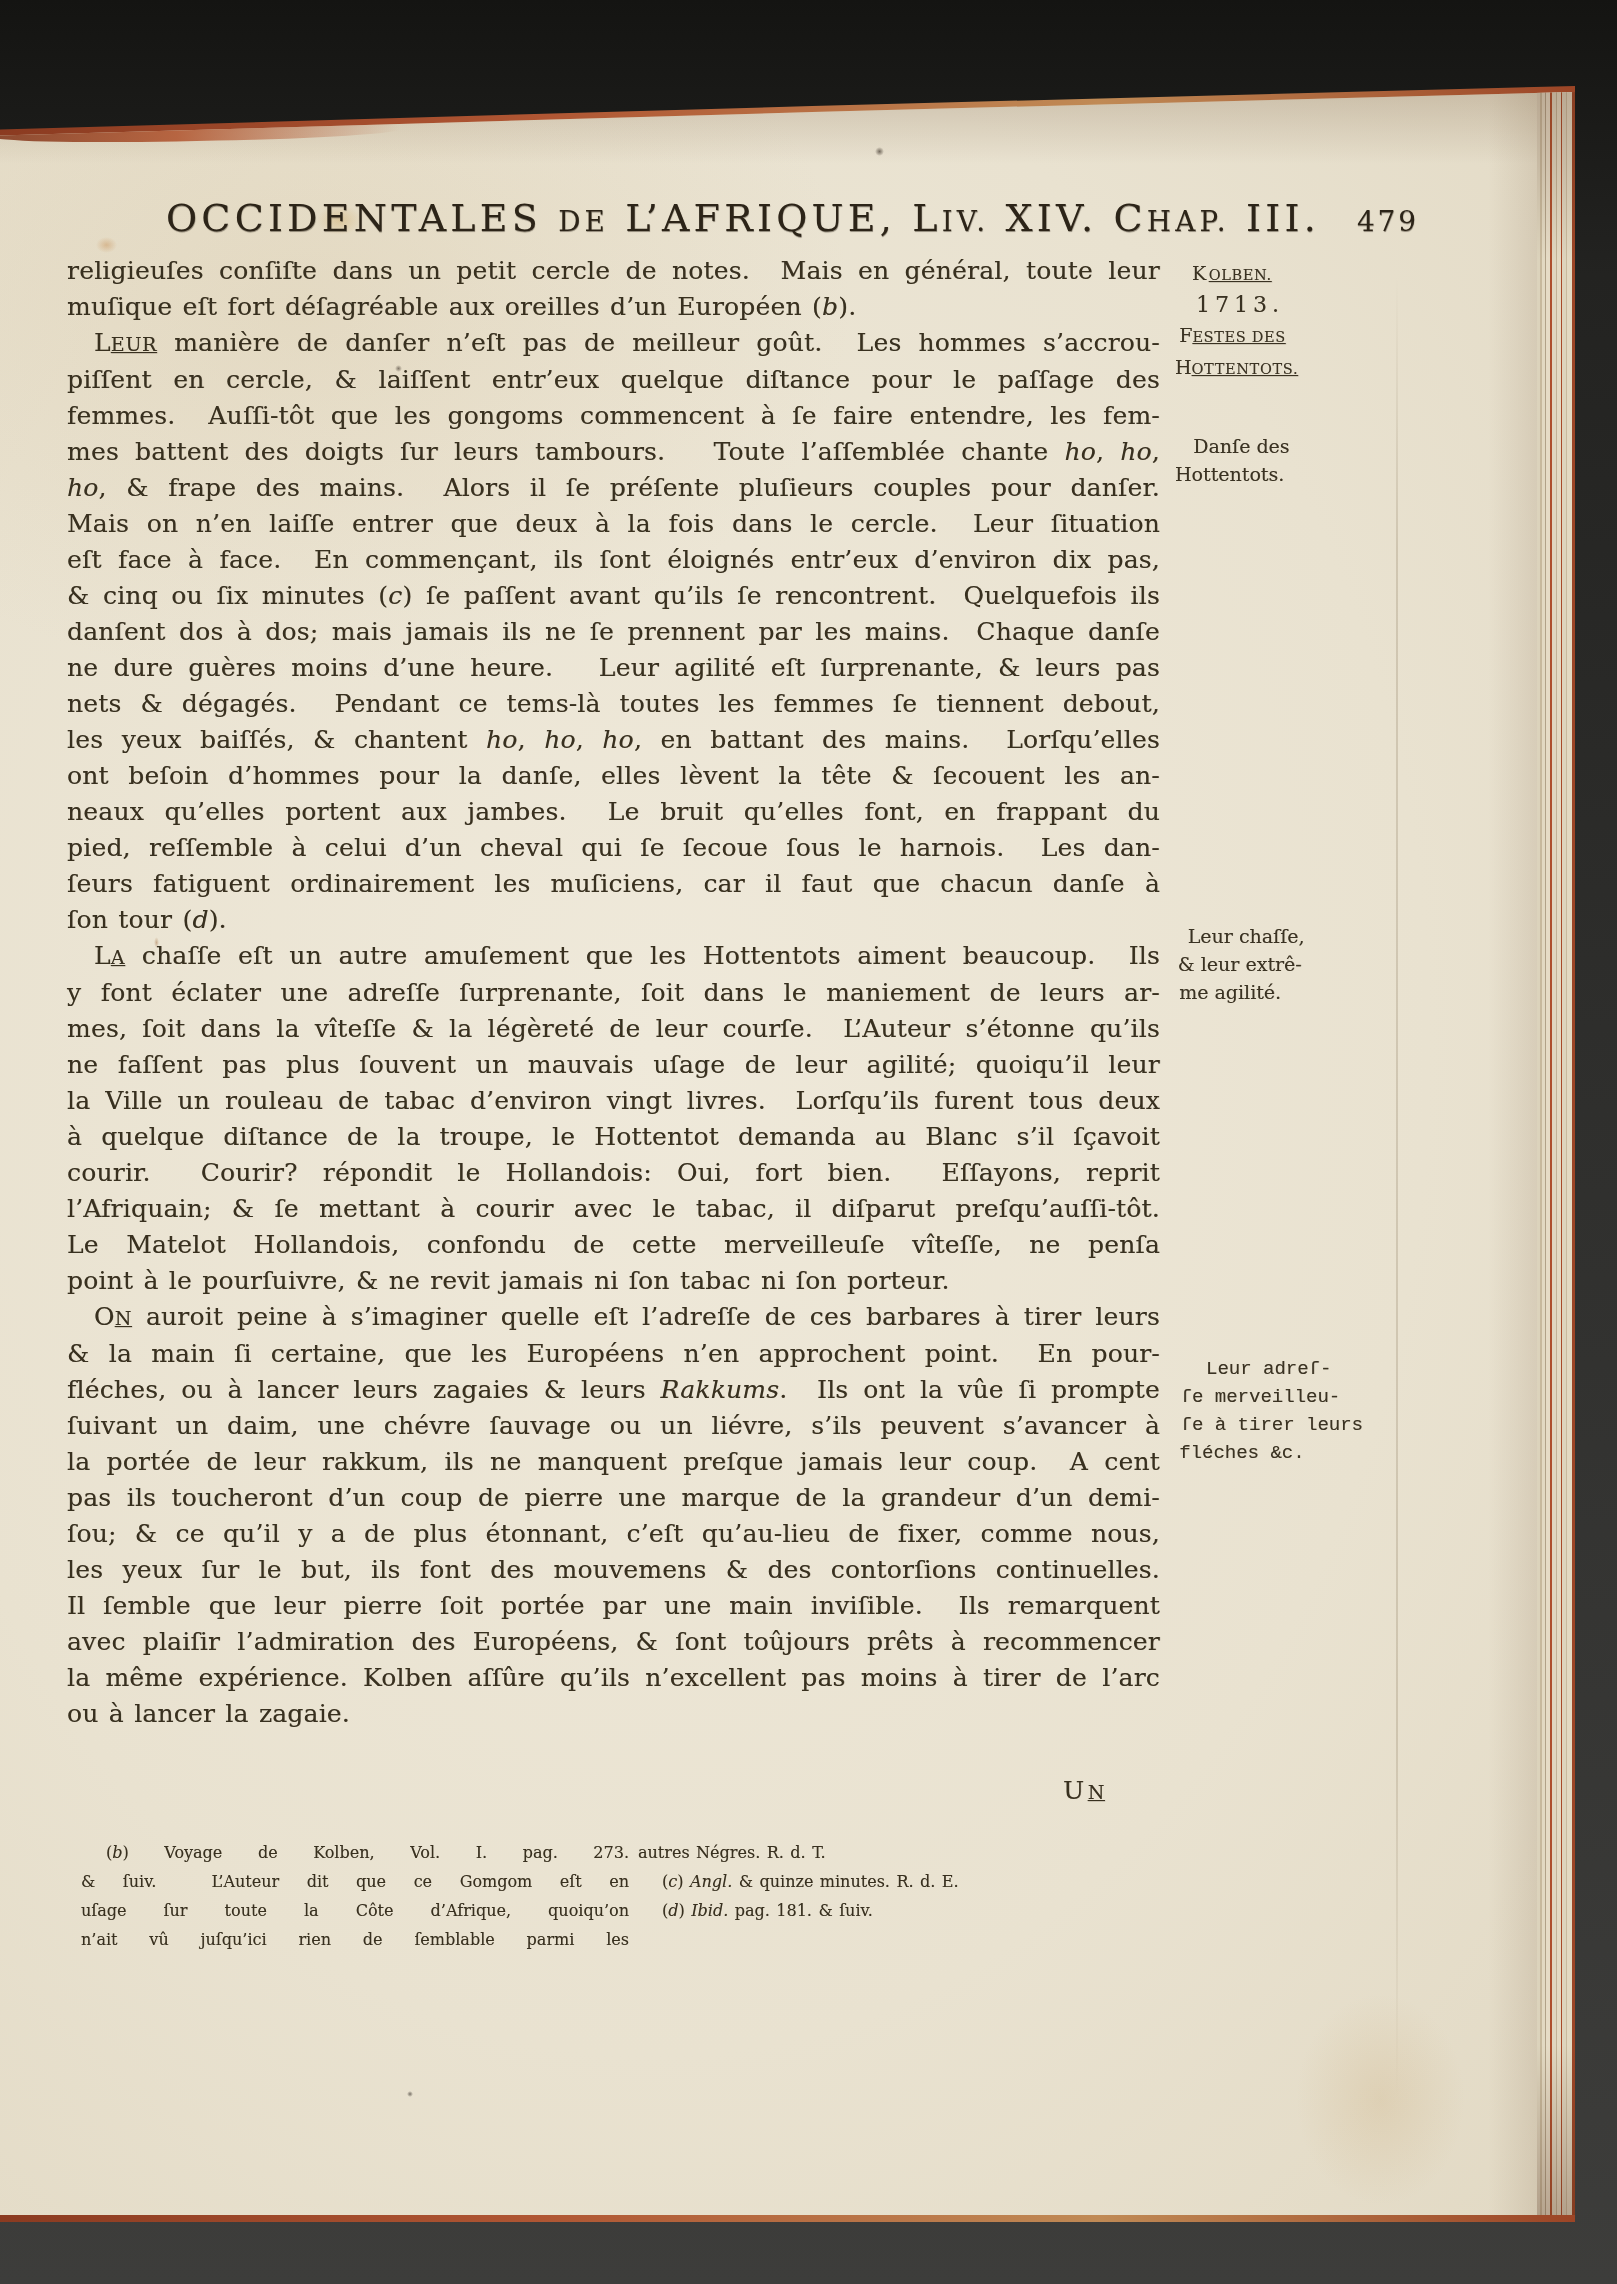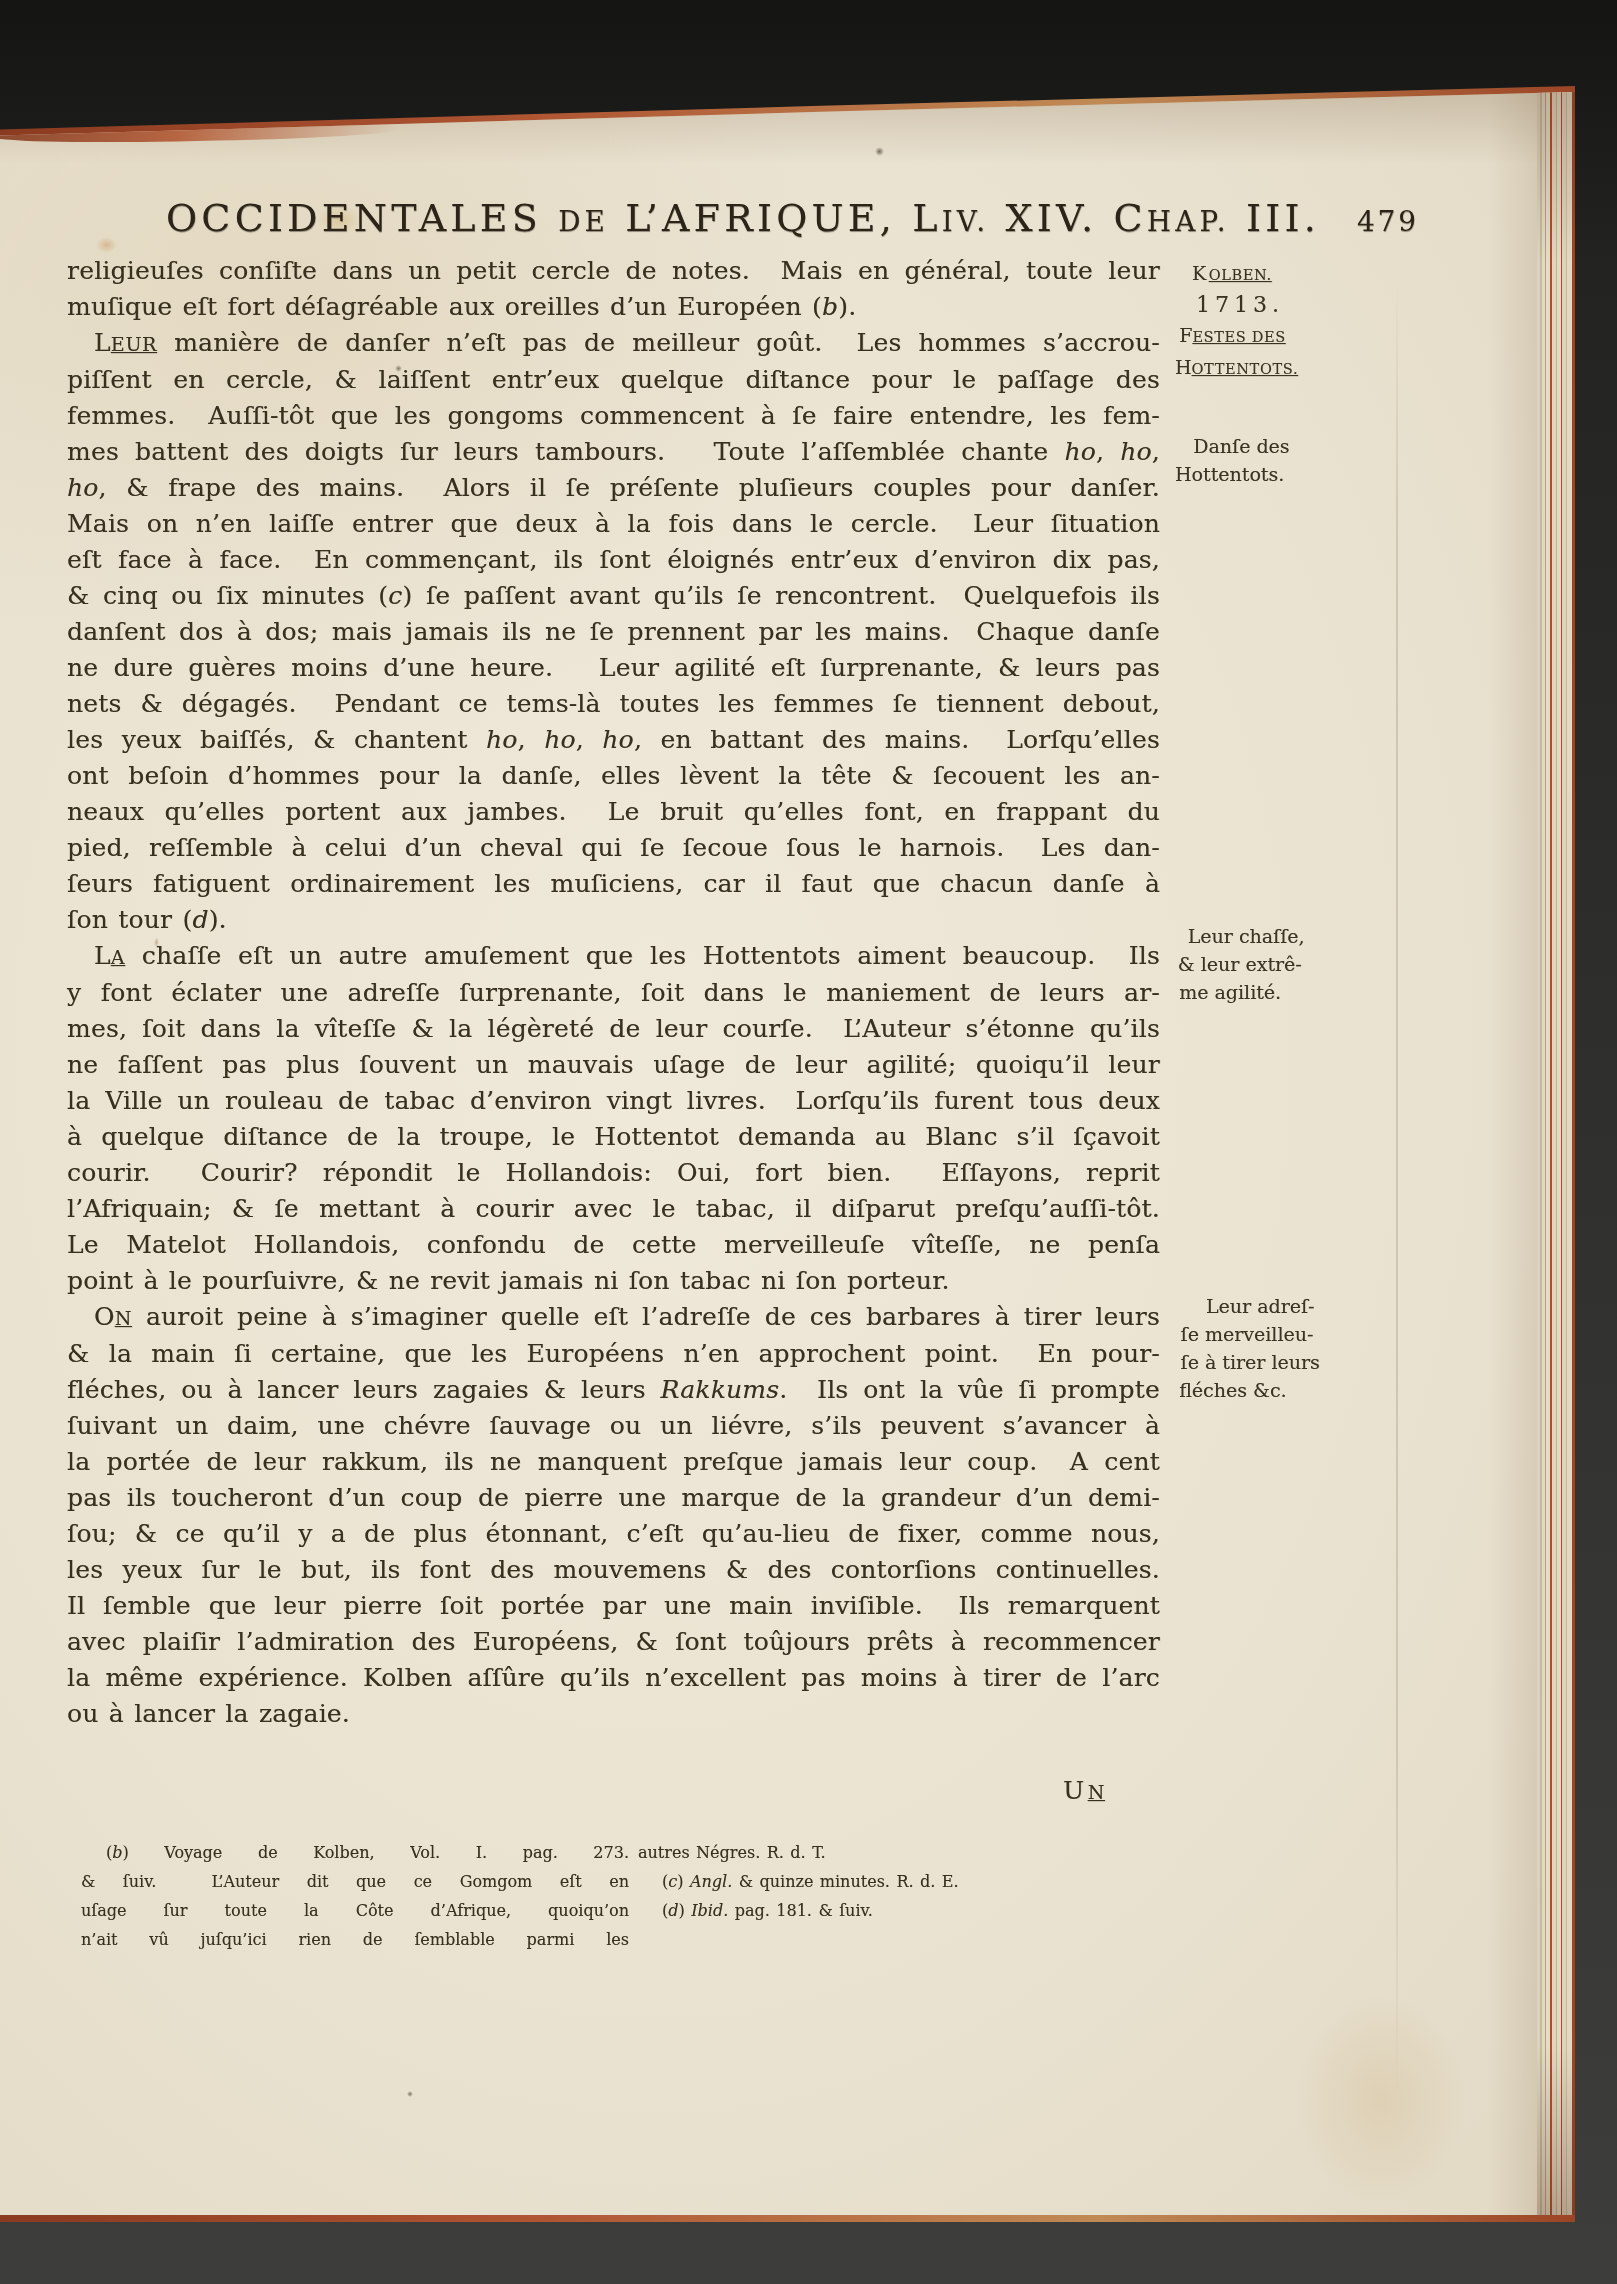--- a/index.html
+++ b/index.html
@@ -81,21 +81,21 @@
   .catchword{position:absolute;left:81px;top:1684px;width:1093px;text-align:right;padding-right:55px;box-sizing:border-box;}
   .catchword .tline{font-size:25px;letter-spacing:3.5px;text-shadow:0.3px 0.4px 0.6px rgba(58,47,33,.45);}
 
   
   .note{position:absolute;left:1189px;width:247px;color:#3a3222;}
   .note .tline{font-size:19px;line-height:28px;text-align:left;text-shadow:0.3px 0.4px 0.6px rgba(58,47,33,.4);}
   .note1{top:166px;}
   .note1 .tline{line-height:30px;}
   .note2{top:300px;margin-top:40px;}
   .note3{top:830px;}
-  .note4{top:1200px;line-height:29px;}
+  .note4{top:1263px;line-height:29px;font-family:Liberation Mono, monospace;}
   .tline.spread{letter-spacing:2.5px;}
   .tline.year{font-size:22px;letter-spacing:5px;}
 
   
   .footnotes{position:absolute;left:0;top:1746px;width:100%;}
   .fncol{position:absolute;}
   .fnleft{left:95px;width:548px;}
   .fnright{left:652px;width:532px;}
   .fncol .tline{
     font-size:16px;line-height:29px;word-spacing:1.4px;

